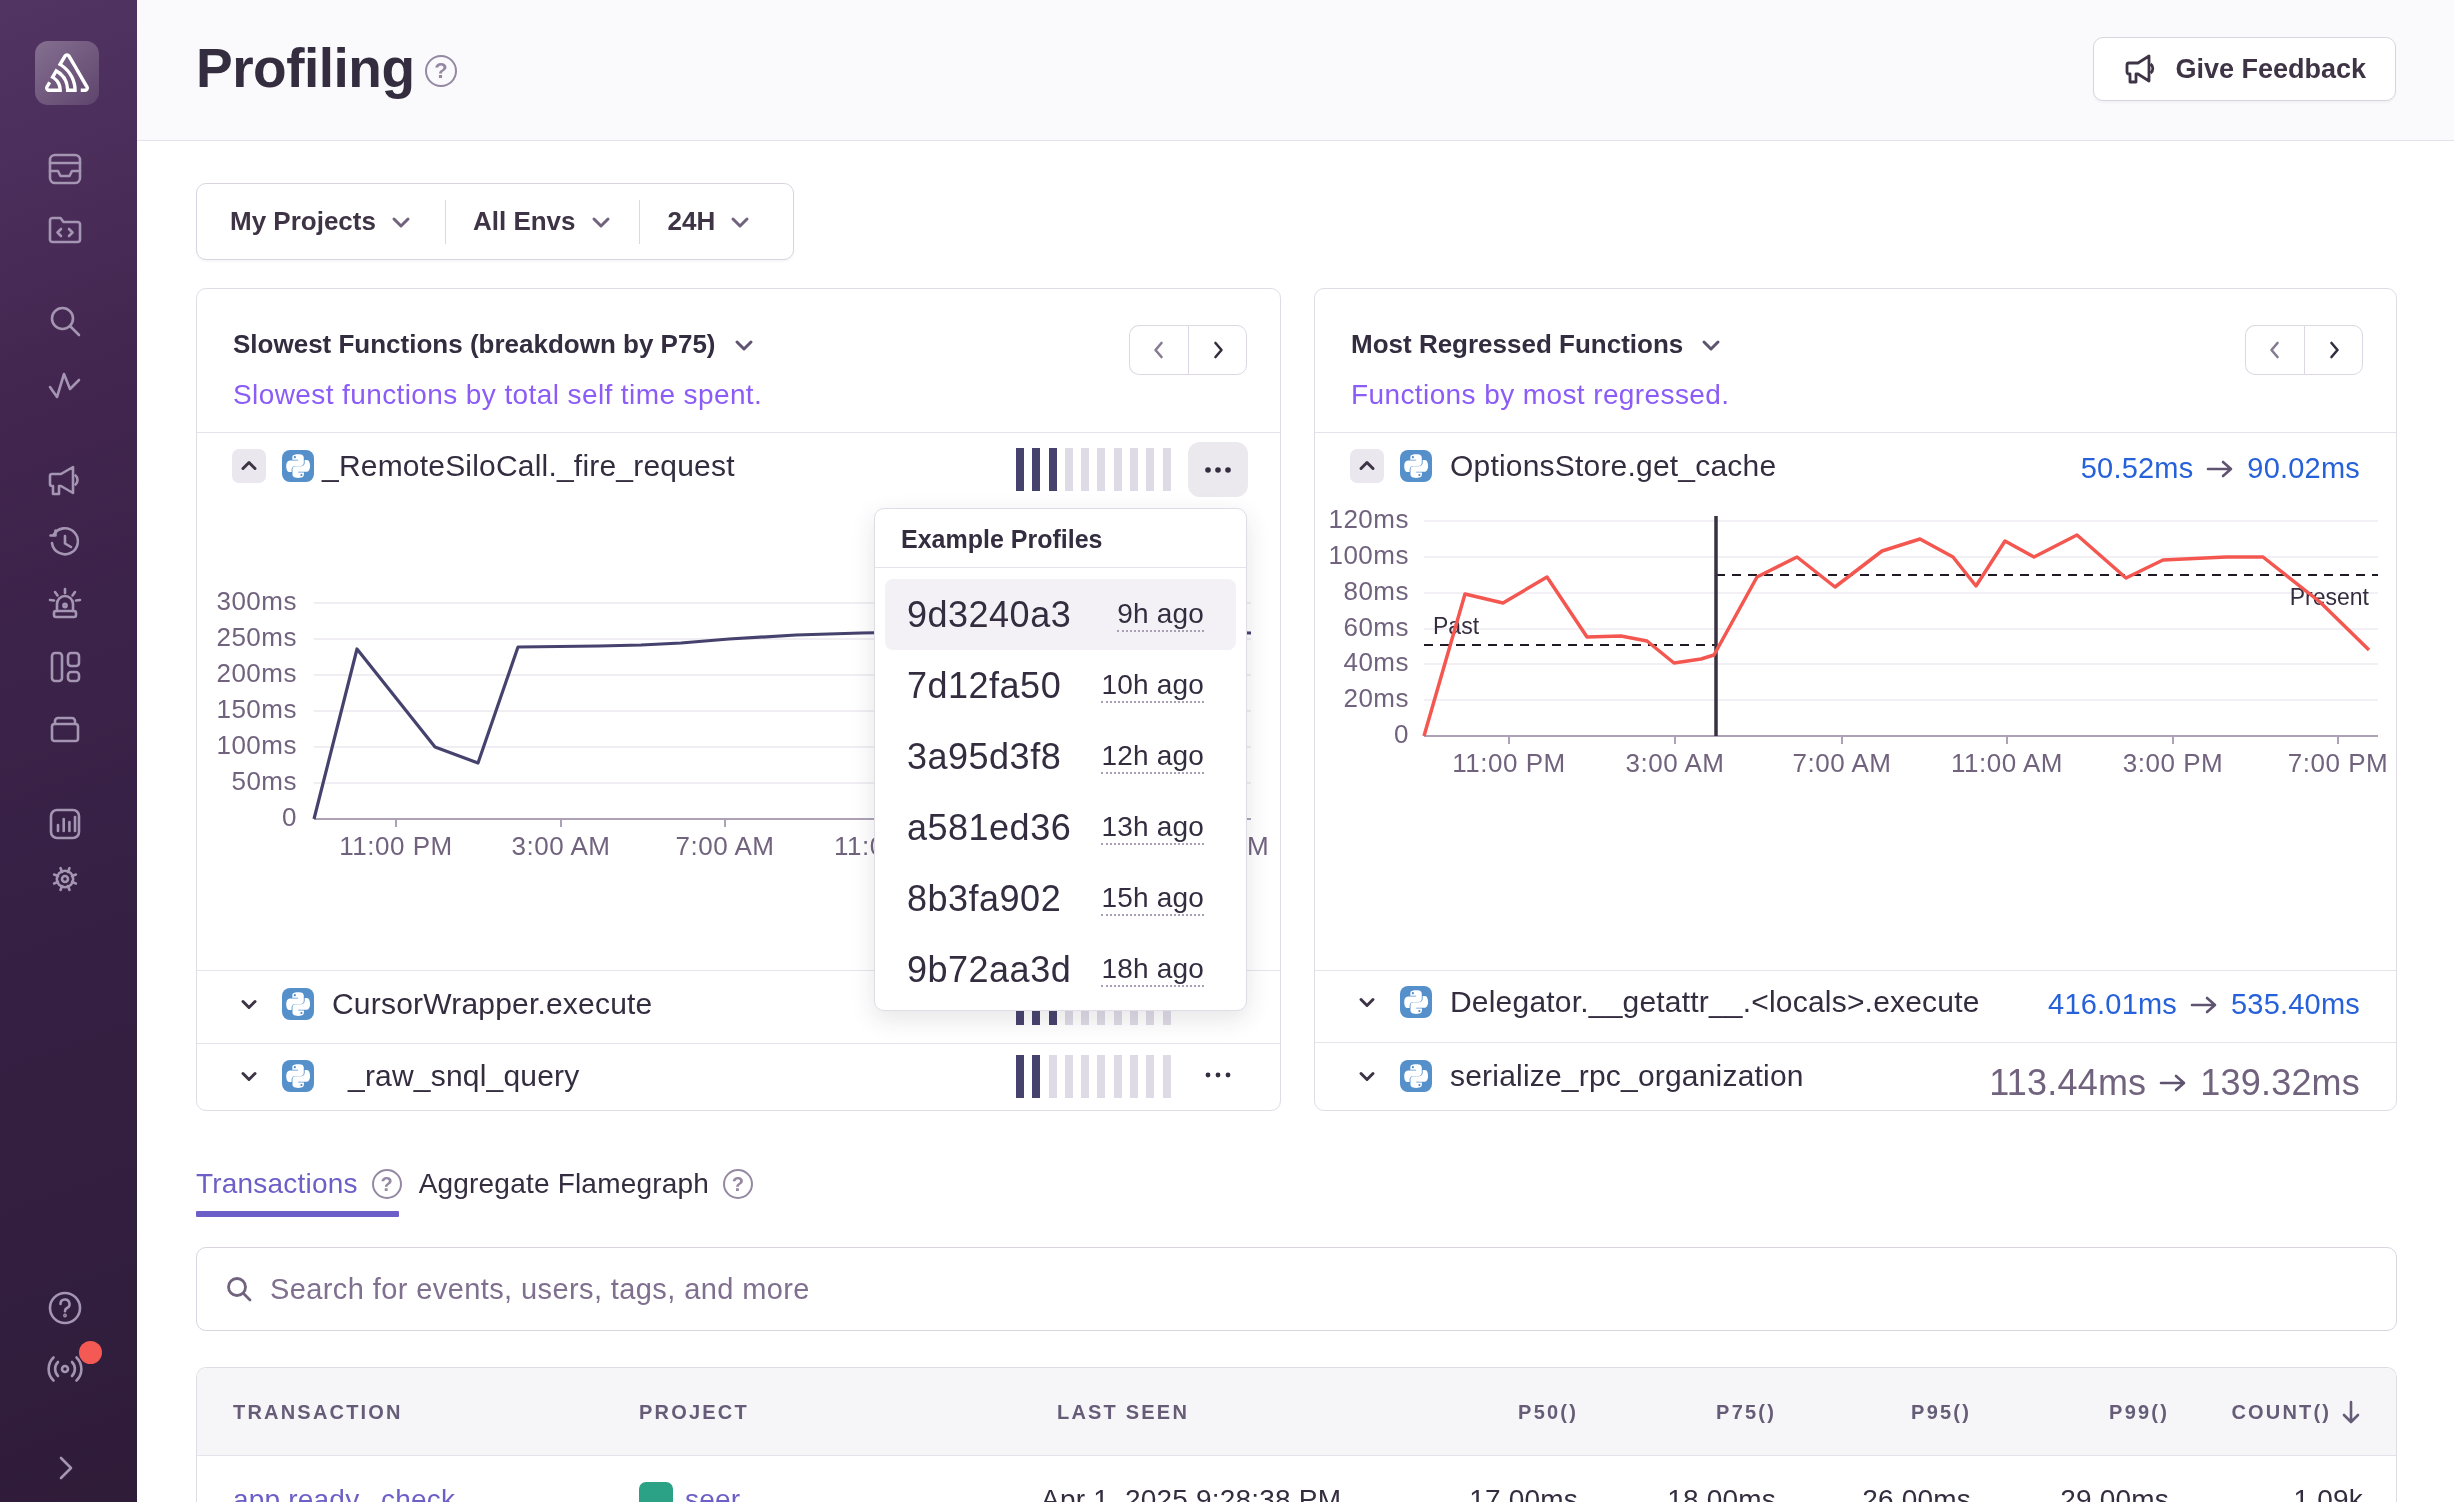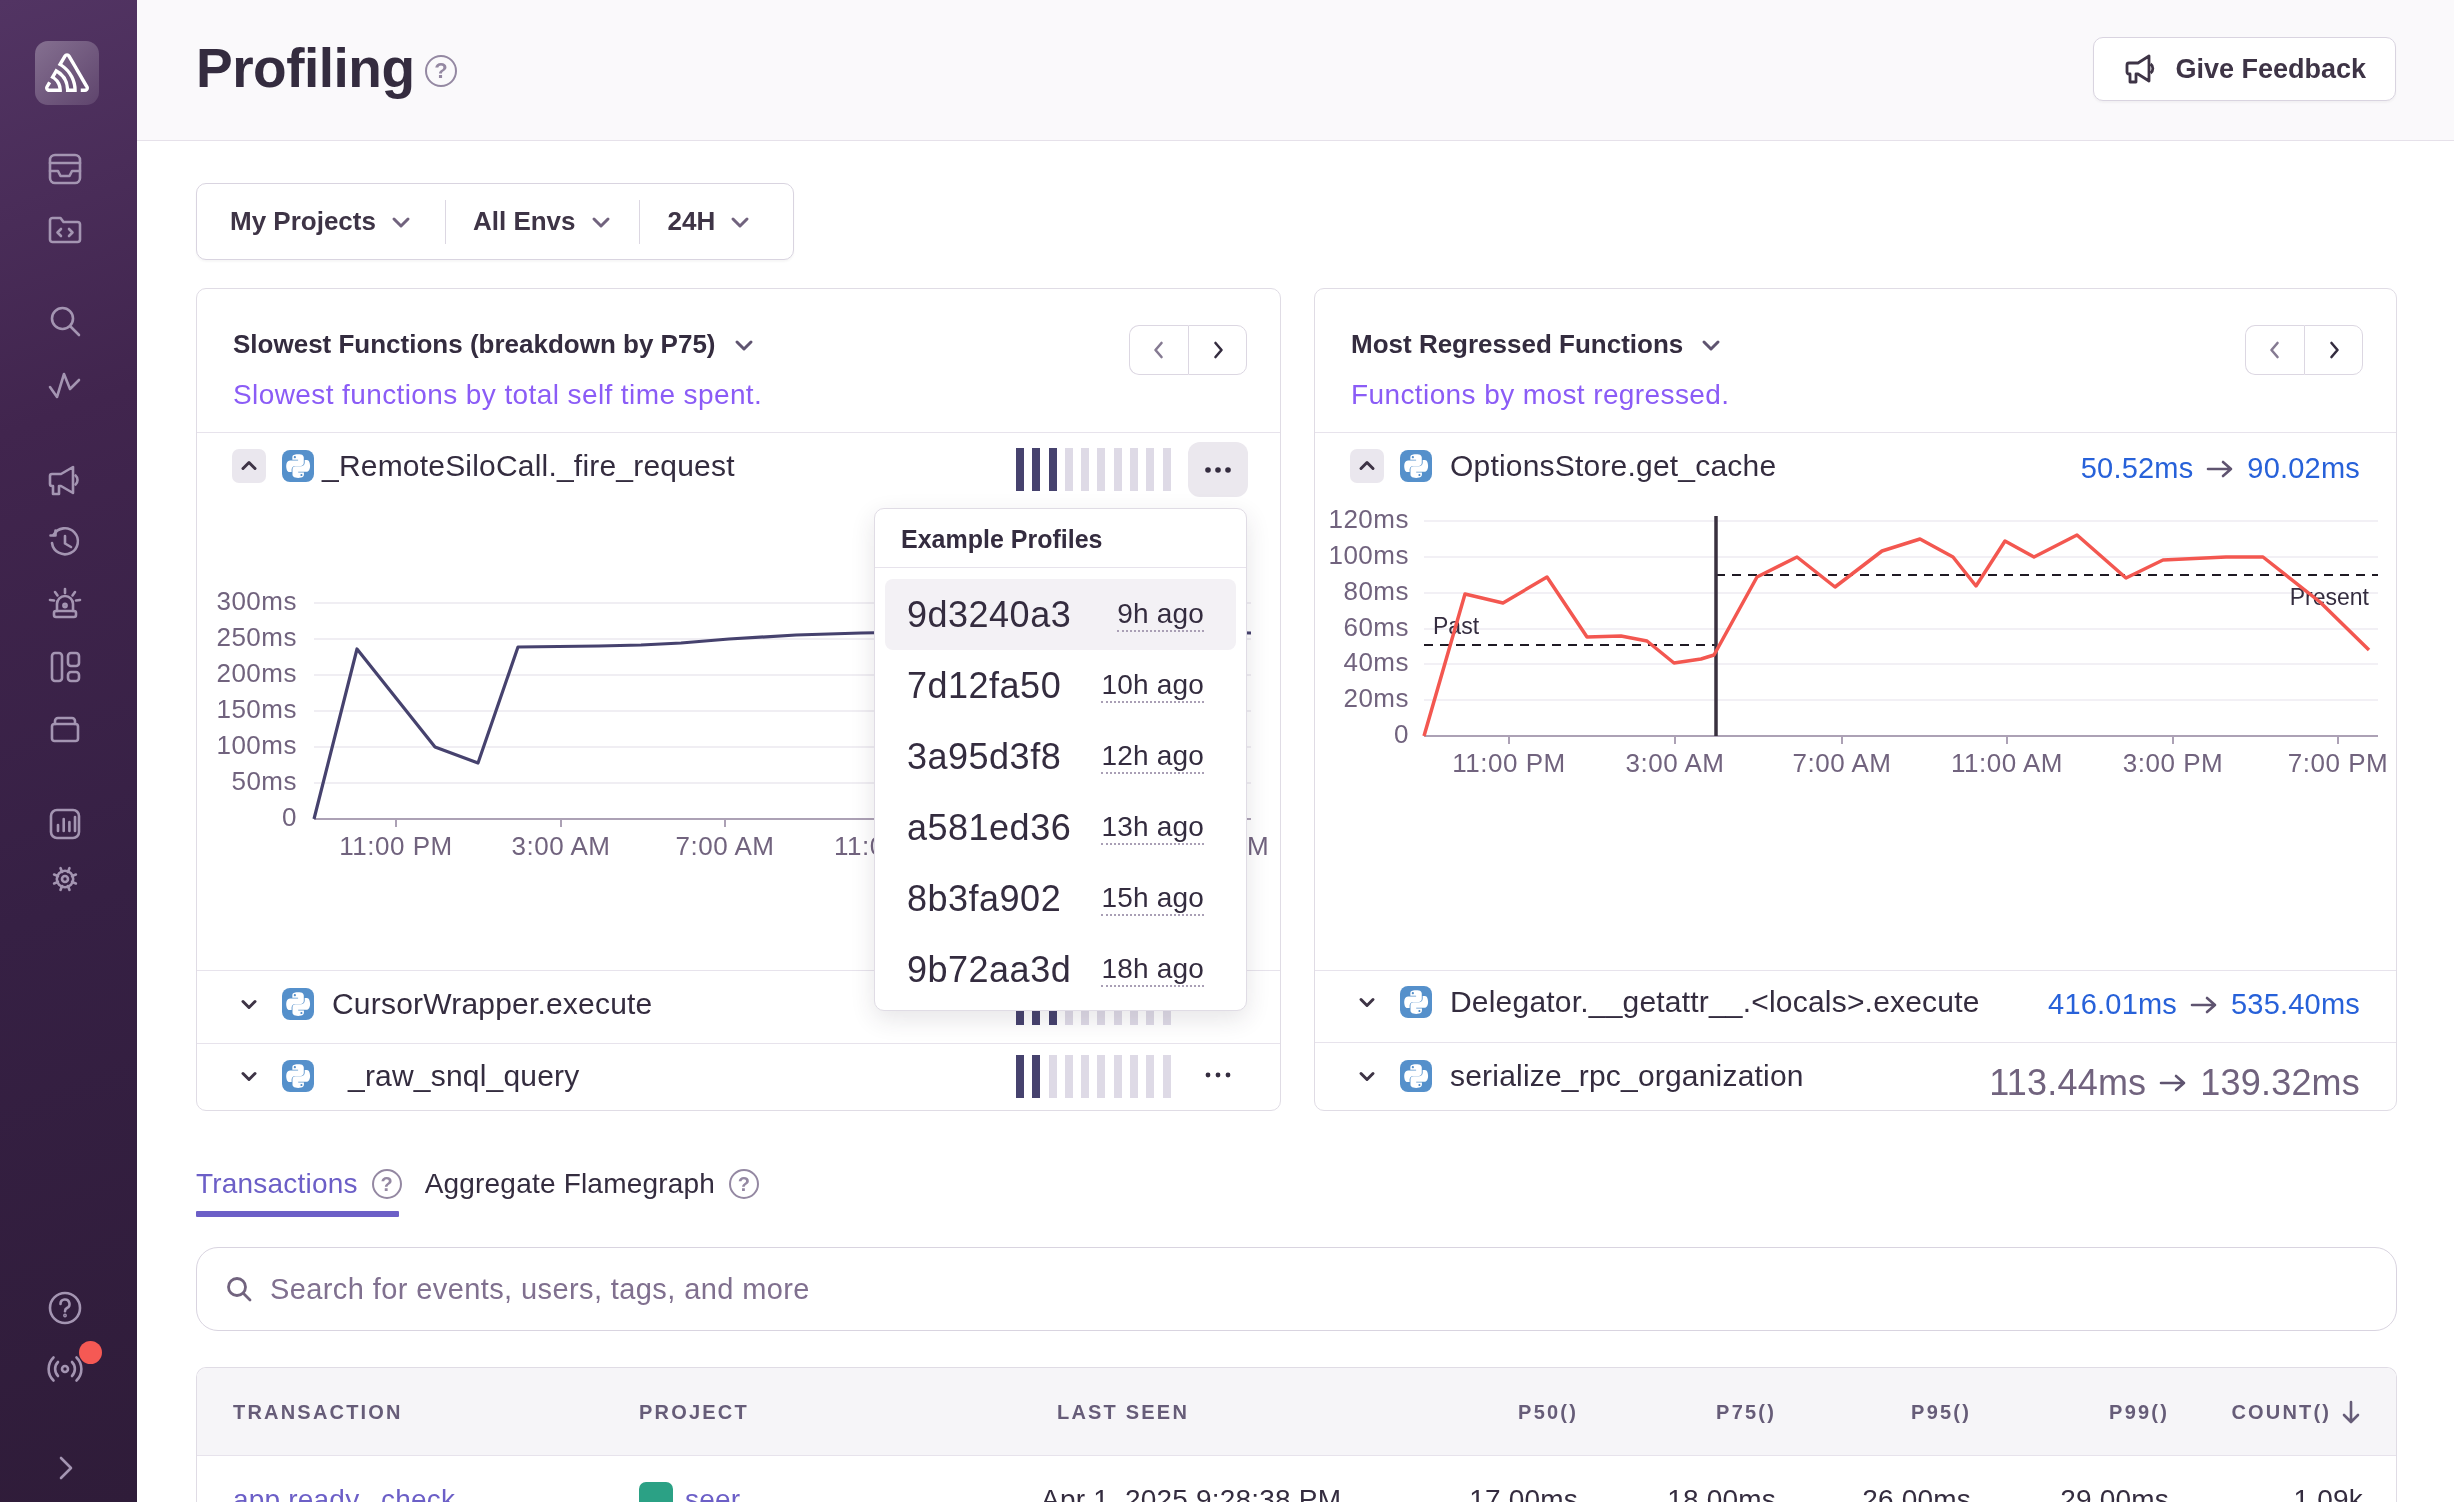--- a/index.html
+++ b/index.html
@@ -59,29 +59,29 @@
 
 #dropdown { position:absolute; left:874px; top:508px; width:373px; height:503px; background:#fff; border:1px solid #e0dce5;
   border-radius:10px; box-shadow:0 8px 24px rgba(50,40,60,0.12); z-index:20; }
 #dropdown h3 { font-size:25px; font-weight:700; color:#342c3f; padding:16px 26px 13px; }
 #ddDiv { height:1px; background:#e7e3ec; }
 .ddrow { display:flex; justify-content:space-between; align-items:center; height:71px; margin:0 10px; padding:0 32px 0 22px; border-radius:8px; }
 .ddrow.hl { background:#f3f1f5; }
 .ddhash { font-size:36px; color:#342c3f; letter-spacing:0.5px; }
 .ddago { font-size:28px; color:#342c3f; border-bottom:2px dotted #a99fb5; line-height:32px; letter-spacing:0.2px; }
 
-#tabs { position:absolute; left:196px; top:1168px; display:flex; align-items:center; gap:23px; }
+#tabs { position:absolute; left:196px; top:1168px; display:flex; align-items:center; gap:17px; }
 .tab { display:flex; align-items:center; gap:14px; font-size:28px; letter-spacing:0.2px; }
 #tabs .active { color:#6c5fc7; }
 #tabs .idle { color:#342c3f; }
 #tabUnderline { position:absolute; left:196px; top:1211px; width:203px; height:6px; background:#6c5fc7; border-radius:1px; }
 .qicon2 { display:inline-block; width:30px; height:30px; border-radius:50%; border:2.5px solid #9488a2; color:#9488a2;
   font-size:20px; font-weight:700; text-align:center; line-height:26px; }
 
-#search { position:absolute; left:196px; top:1247px; width:2201px; height:84px; border:1px solid #d9d4e0; border-radius:22px;
+#search { position:absolute; left:196px; top:1247px; width:2201px; height:84px; border:1px solid #d9d4e0; border-radius:10px;
   background:#fff; display:flex; align-items:center; padding:0 27px; gap:16px; }
 #search span { font-size:29px; color:#80708f; letter-spacing:0.4px; }
 
 #table { position:absolute; left:196px; top:1367px; width:2201px; height:135px; border:1px solid #e0dce5;
   border-radius:10px 10px 0 0; border-bottom:none; background:#fff; overflow:hidden; }
 #thead { position:relative; height:88px; background:#f6f5f8; border-bottom:1px solid #e7e3ec; }
 #thead div { position:absolute; top:0; height:88px; display:flex; align-items:center; font-size:20px; font-weight:700;
   color:#665c78; letter-spacing:2.2px; }
 #trow { position:relative; height:46px; background:#fff; }
 #trow div { position:absolute; top:28px; font-size:28px; letter-spacing:0.2px; }

